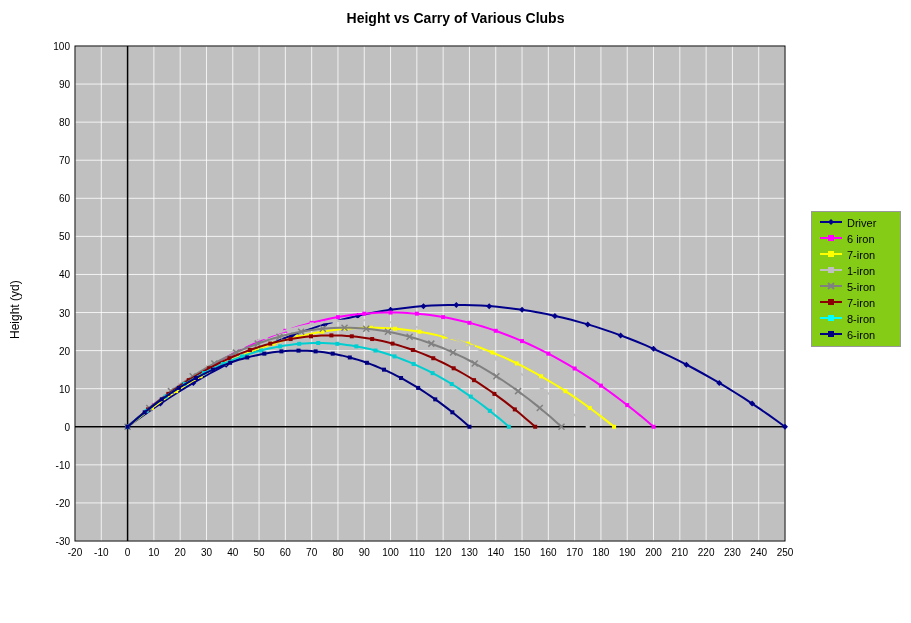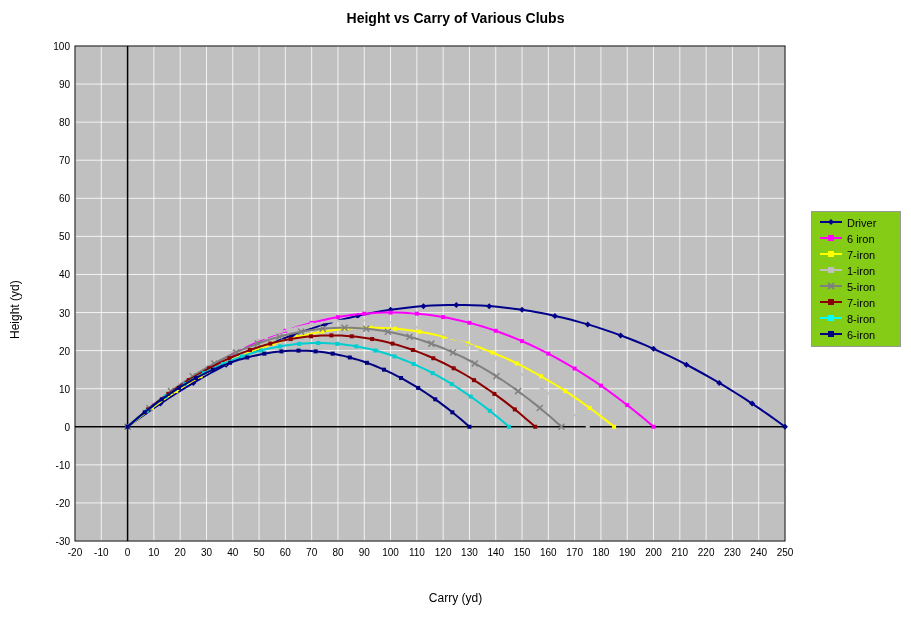--- a/index.html
+++ b/index.html
@@ -423,14 +423,13 @@
           <div class="legend-item">
             <span><svg width="22" height="10">
                 <line x1="0" y1="5" x2="22" y2="5" stroke="#000080" stroke-width="2"></line>
                 <rect x="8" y="2" width="6" height="6" fill="#000080"></rect>
               </svg></span>
             <span>6-iron</span>
           </div>
         </div>
     </div>
   </div>
-  <div id="x-label">Carry (yd)</div>
 </div>
 
 </body></html>

